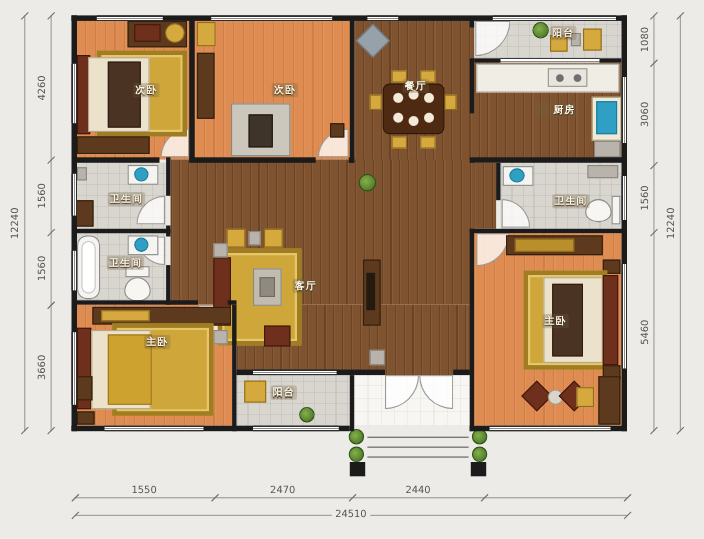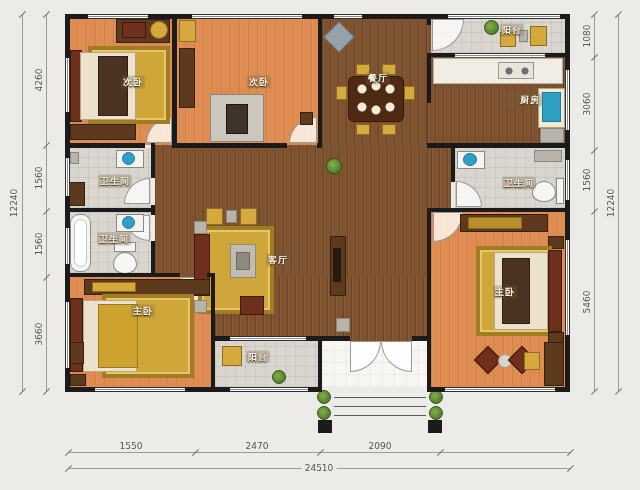--- a/index.html
+++ b/index.html
@@ -234,21 +234,21 @@
   <div class="f plant" style="left:429px;top:390px;width:14px;height:14px;"></div>
   <div class="f plant" style="left:317px;top:406px;width:14px;height:14px;"></div>
   <div class="f plant" style="left:429px;top:406px;width:14px;height:14px;"></div>
   <div class="f wall" style="left:318px;top:420px;width:14px;height:13px;"></div>
   <div class="f wall" style="left:428px;top:420px;width:14px;height:13px;"></div>
 
   <div class="f room-label" style="left:133px;top:82px;">次卧</div>
   <div class="f room-label" style="left:259px;top:82px;">次卧</div>
   <div class="f room-label" style="left:378px;top:78px;">餐厅</div>
   <div class="f room-label" style="left:512px;top:30px;">阳台</div>
-  <div class="f room-label" style="left:523px;top:100px;padding-left:16px;">厨房</div>
+  <div class="f room-label" style="left:506px;top:100px;padding-left:16px;">厨房</div>
   <div class="f room-label" style="left:115px;top:181px;">卫生间</div>
   <div class="f room-label" style="left:114px;top:239px;">卫生间</div>
   <div class="f room-label" style="left:519px;top:183px;">卫生间</div>
   <div class="f room-label" style="left:278px;top:260px;">客厅</div>
   <div class="f room-label" style="left:143px;top:311px;">主卧</div>
   <div class="f room-label" style="left:258px;top:357px;">阳台</div>
   <div class="f room-label" style="left:505px;top:292px;">主卧</div>
 
   <div class="f dline-v" style="left:22px;top:14px;height:378px;"></div>
   <div class="f tick" style="left:18px;top:14px;"></div>
@@ -283,20 +283,20 @@
   <div class="f dlab v" style="left:611px;top:203px;">12240</div>
 
   <div class="f dline-h" style="left:68px;top:452px;width:502px;"></div>
   <div class="f tick" style="left:64px;top:452px;"></div>
   <div class="f tick" style="left:191px;top:452px;"></div>
   <div class="f tick" style="left:316px;top:452px;"></div>
   <div class="f tick" style="left:436px;top:452px;"></div>
   <div class="f tick" style="left:566px;top:452px;"></div>
   <div class="f dlab h" style="left:131px;top:446px;">1550</div>
   <div class="f dlab h" style="left:257px;top:446px;">2470</div>
-  <div class="f dlab h" style="left:380px;top:446px;">2090</div>
+  <div class="f dlab h" style="left:380px;top:446px;">2440</div>
 
   <div class="f dline-h" style="left:68px;top:468px;width:502px;"></div>
   <div class="f tick" style="left:64px;top:468px;"></div>
   <div class="f tick" style="left:566px;top:468px;"></div>
   <div class="f dlab h onbg" style="left:319px;top:468px;">24510</div>
 
 </div>
 
 </body></html>

